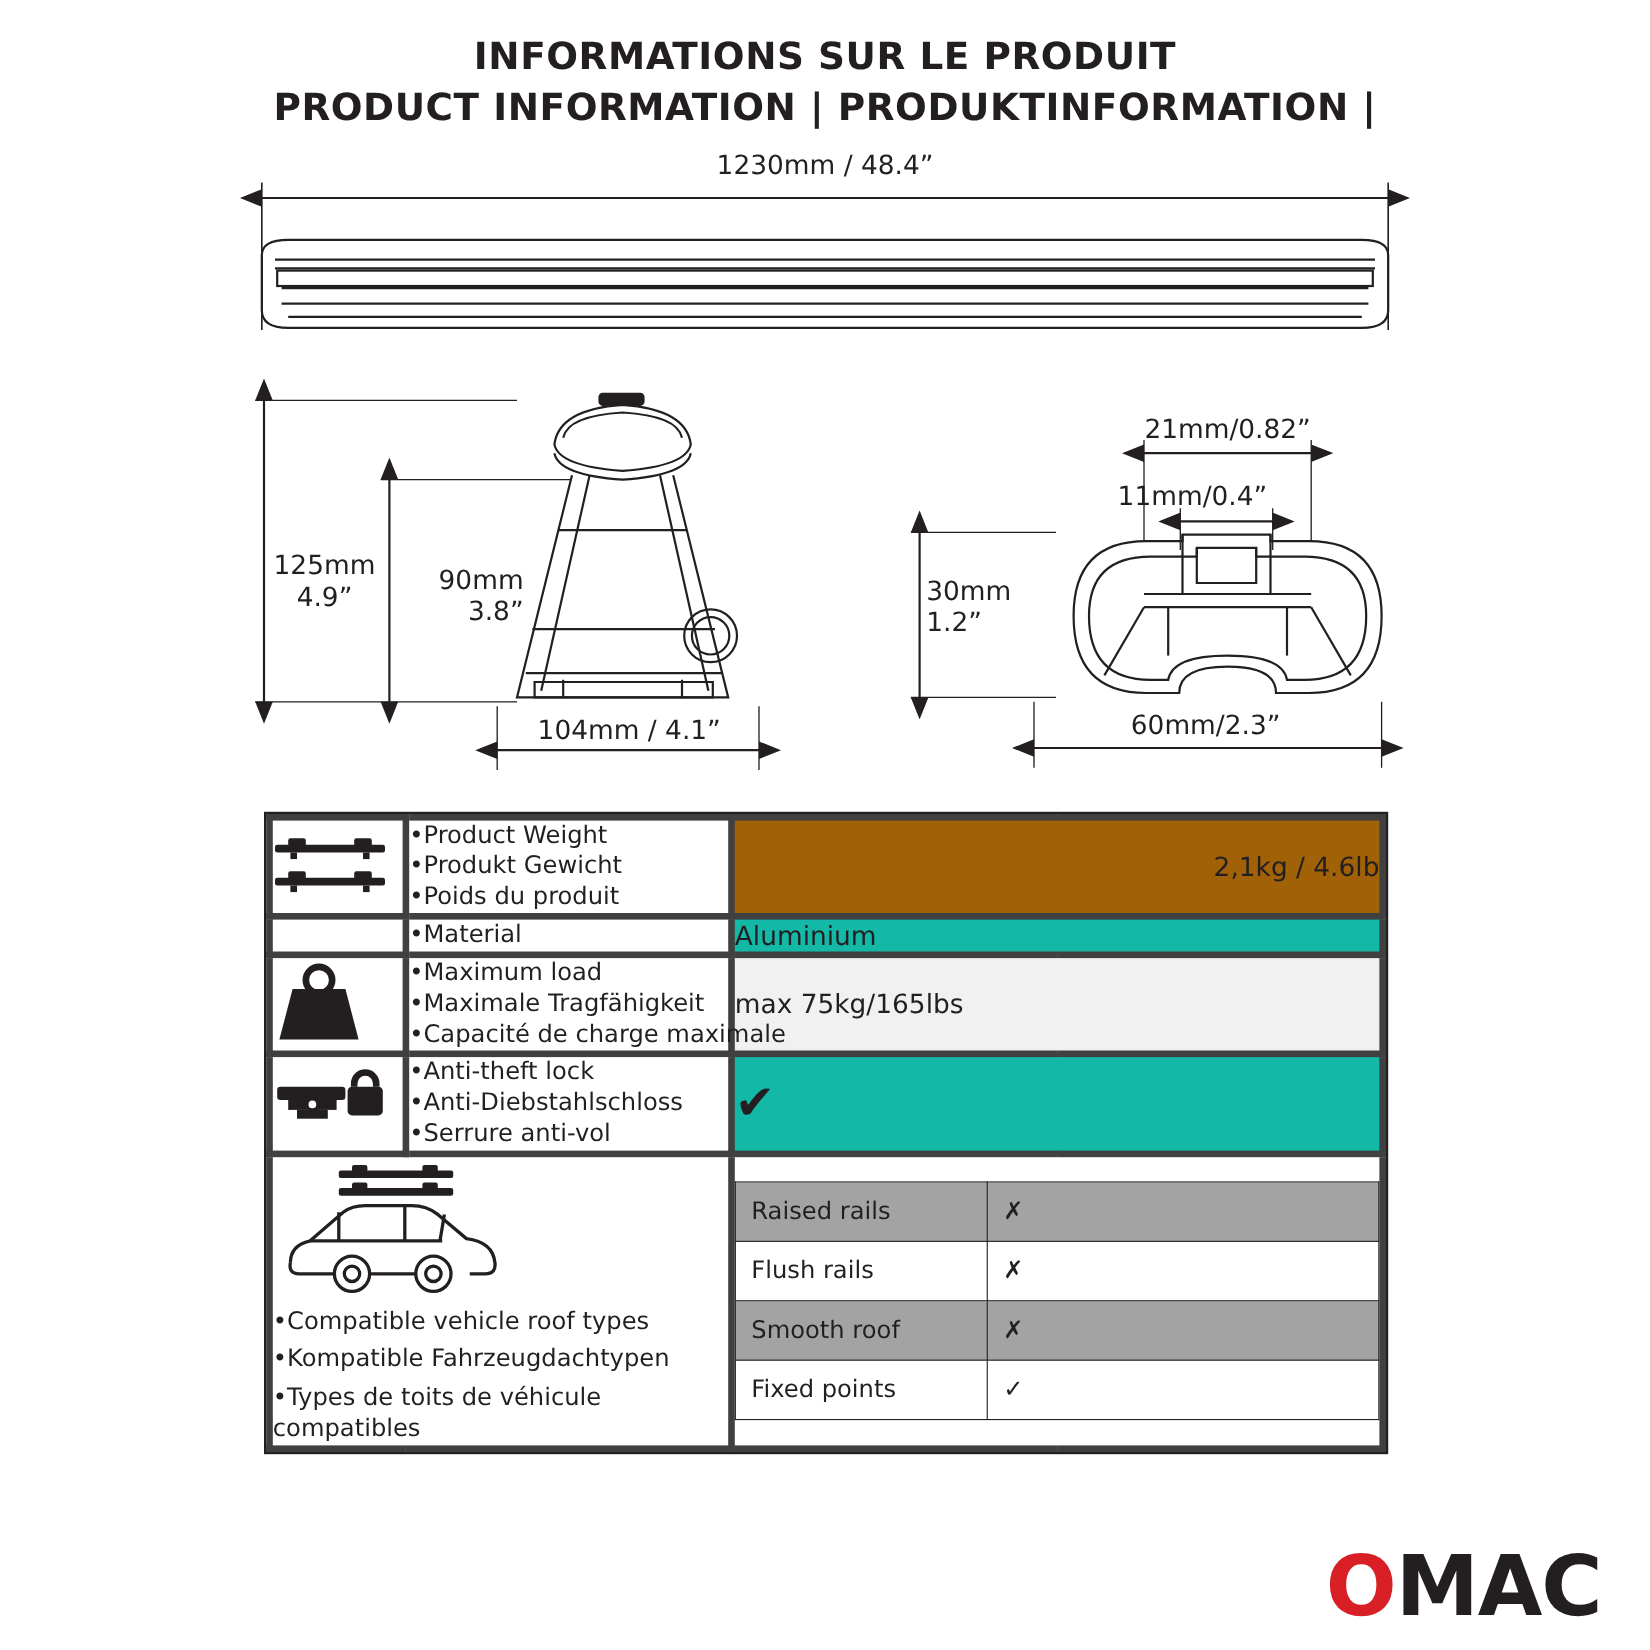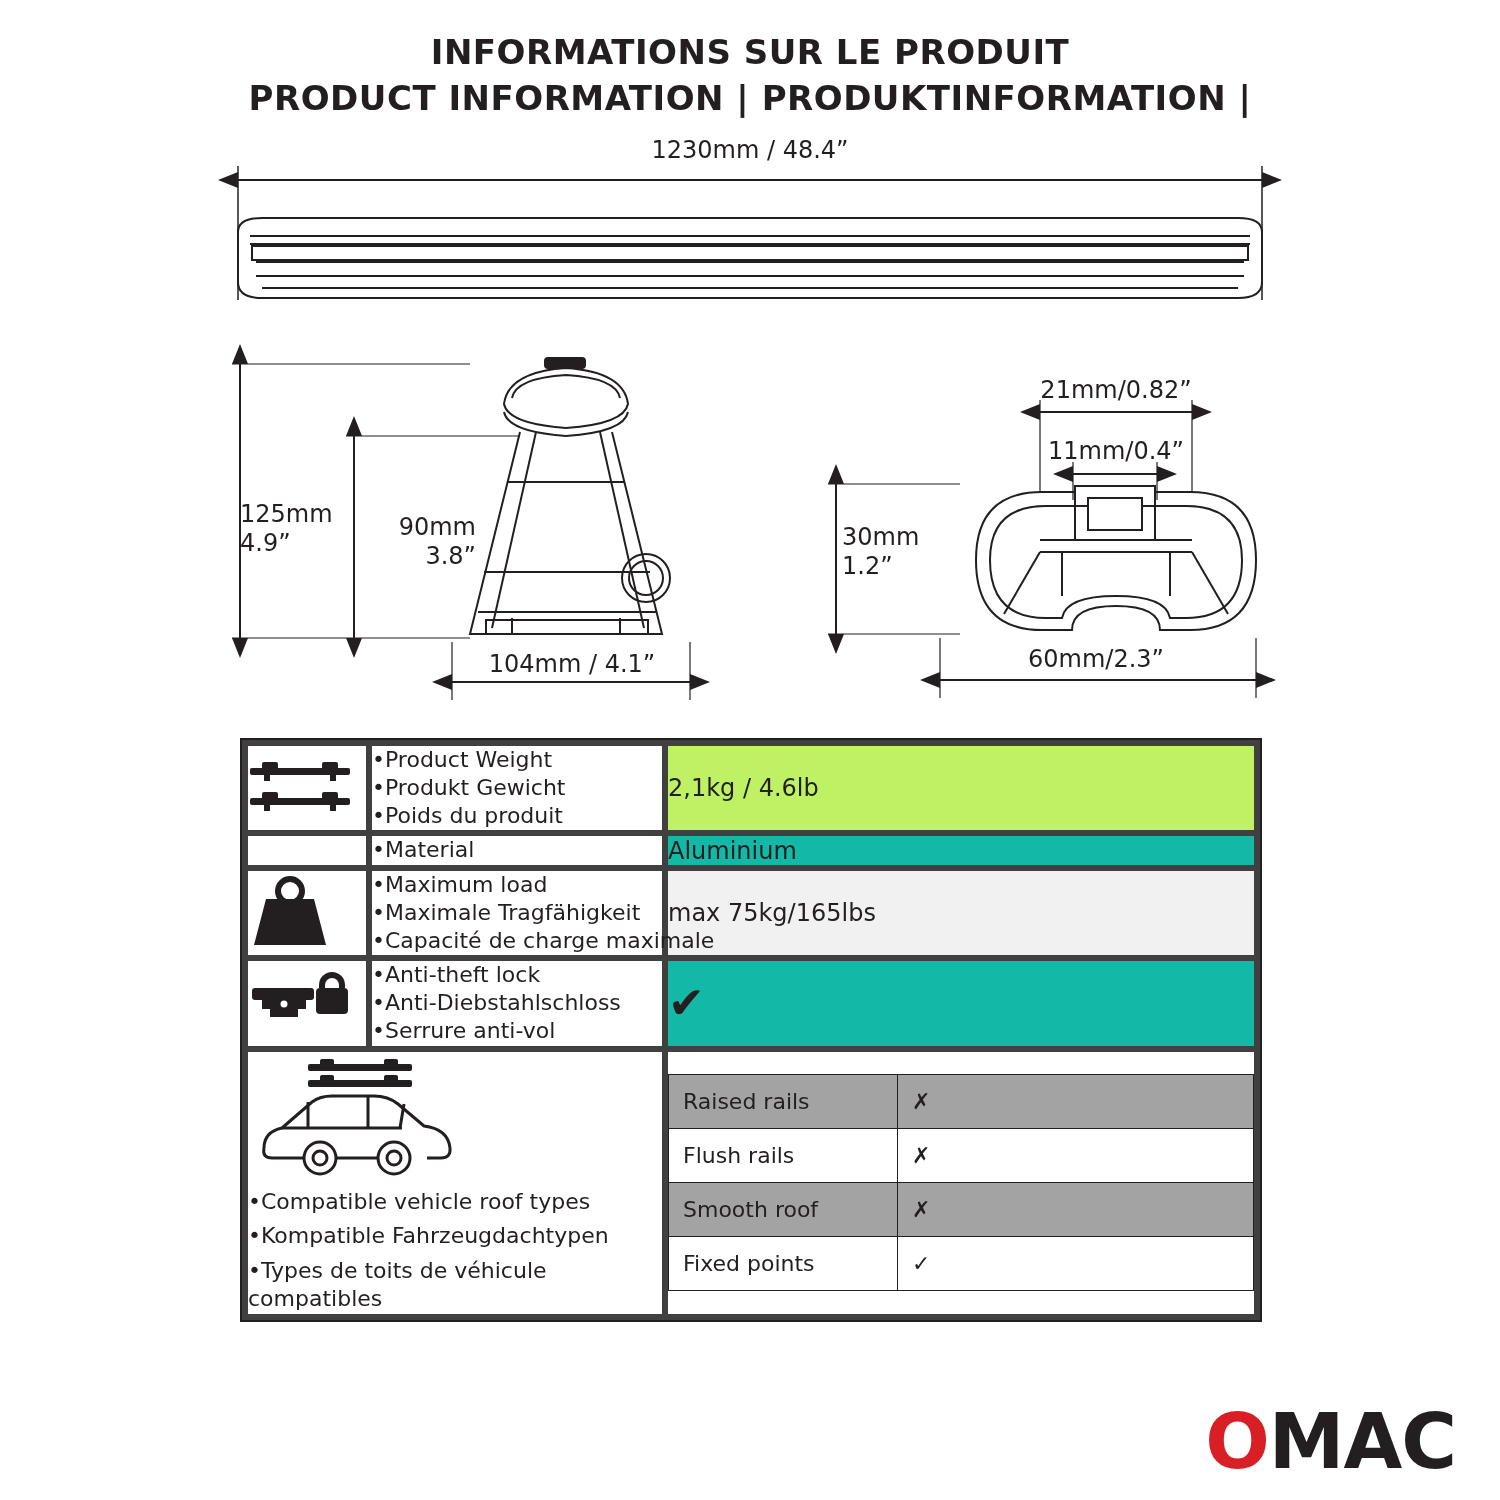--- a/index.html
+++ b/index.html
@@ -94,21 +94,21 @@
   }
   .cell-label .bullet-line {
     white-space: nowrap;
   }
   .cell-value {
     background: #f1f1f1;
     font-size: 24px;
     padding: 10px 18px;
   }
   .cell-value.white { background: #14b8a6; }
-  .row-weight .cell-value { background: #bef264; }
+  .row-weight .cell-value { background: #a16207; text-align: right; }
   .check {
     font-size: 44px;
     line-height: 1;
     font-weight: bold;
   }
   .sub-table {
     width: 100%;
     border-collapse: collapse;
   }
   .sub-table td {
@@ -248,27 +248,27 @@
       <line x1="1040" y1="540" x2="1192" y2="540"></line>
       <line x1="1040" y1="552" x2="1192" y2="552"></line>
 
       <path d="M1040,552 L1004,614"></path>
       <path d="M1192,552 L1228,614"></path>
       <path d="M1062,552 L1062,596"></path>
       <path d="M1170,552 L1170,596"></path>
     </g>
   </svg>
 
-  <div class="dim" style="left:240px; top:500px; width:110px; text-align:left;">125mm
+  <div class="dim" style="left:240px; top:500px; width:110px; text-align:center;">125mm
 4.9”</div>
   <div class="dim" style="left:366px; top:513px; width:110px; text-align:right;">90mm
 3.8”</div>
   <div class="dim" style="left:452px; top:650px; width:240px; text-align:center;">104mm / 4.1”</div>
   <div class="dim" style="left:1016px; top:376px; width:200px; text-align:center;">21mm/0.82”</div>
-  <div class="dim" style="left:1016px; top:437px; width:200px; text-align:center;">11mm/0.4”</div>
+  <div class="dim" style="left:1016px; top:437px; width:200px; text-align:left;">11mm/0.4”</div>
   <div class="dim" style="left:842px; top:523px; width:120px; text-align:left;">30mm
 1.2”</div>
   <div class="dim" style="left:940px; top:645px; width:312px; text-align:center;">60mm/2.3”</div>
 
   <div class="spec-table">
     <table>
 
       <tbody>
           <tr class="row-weight">
         <td class="cell-icon">

